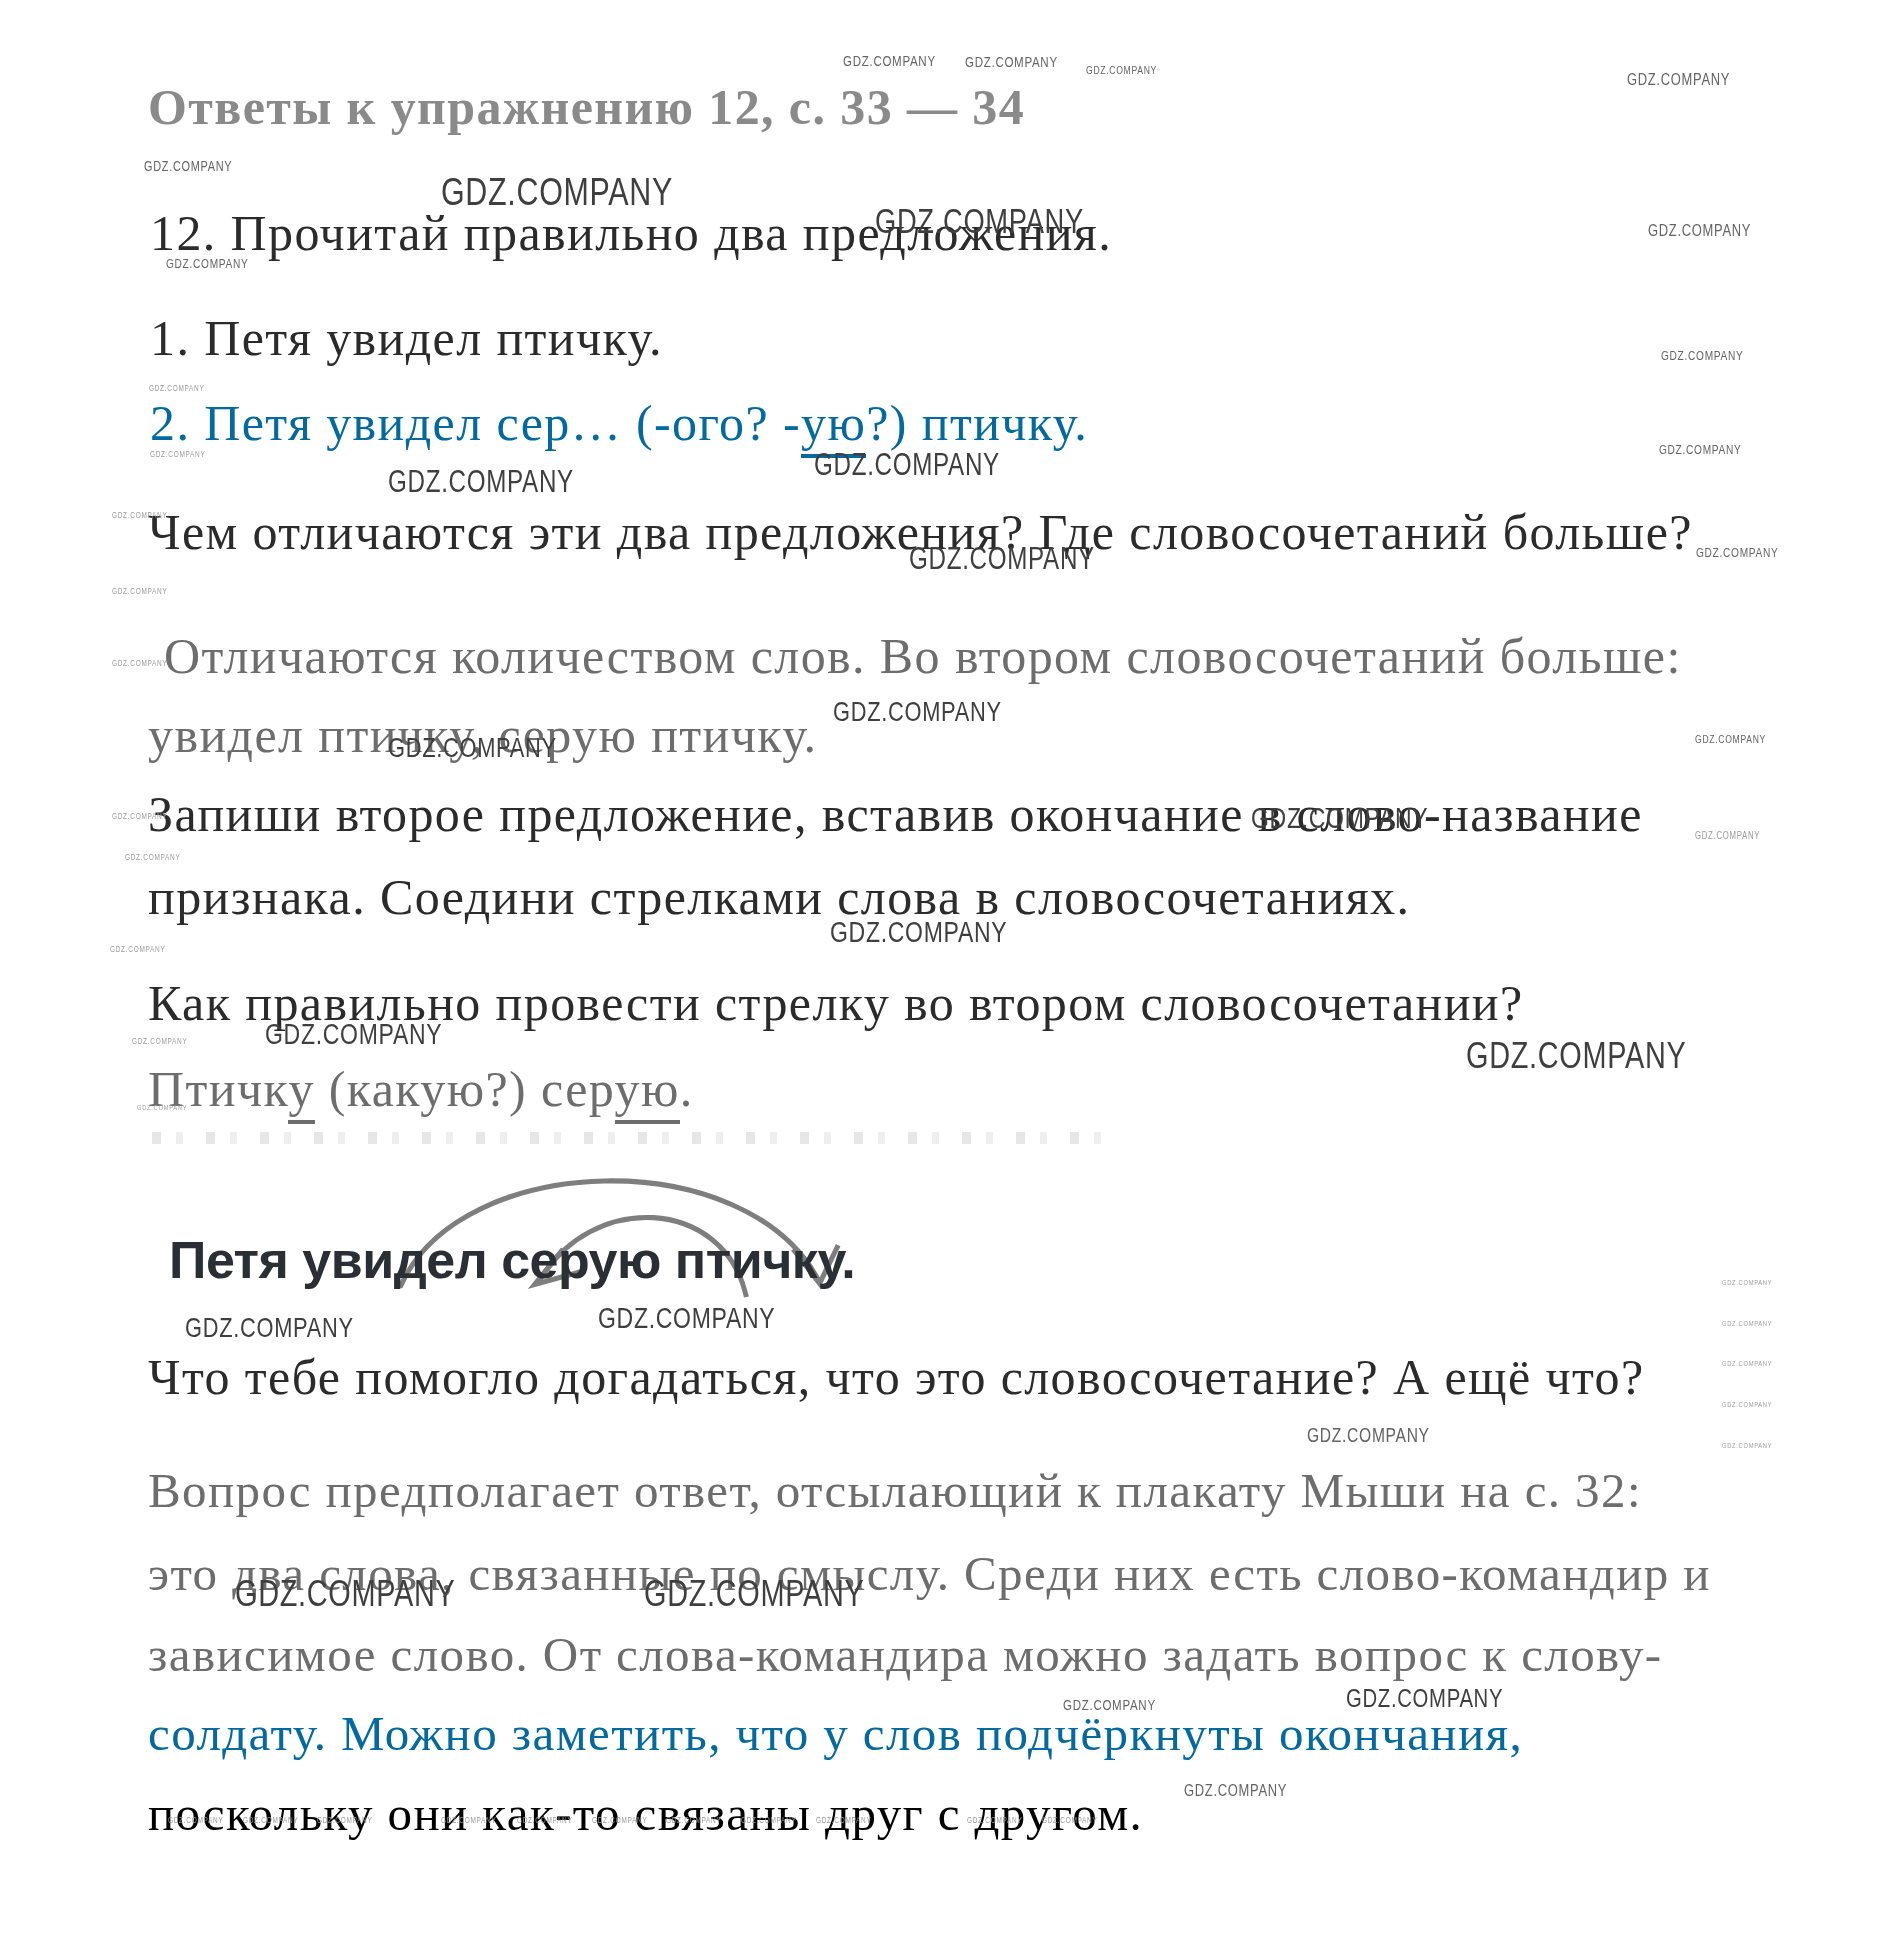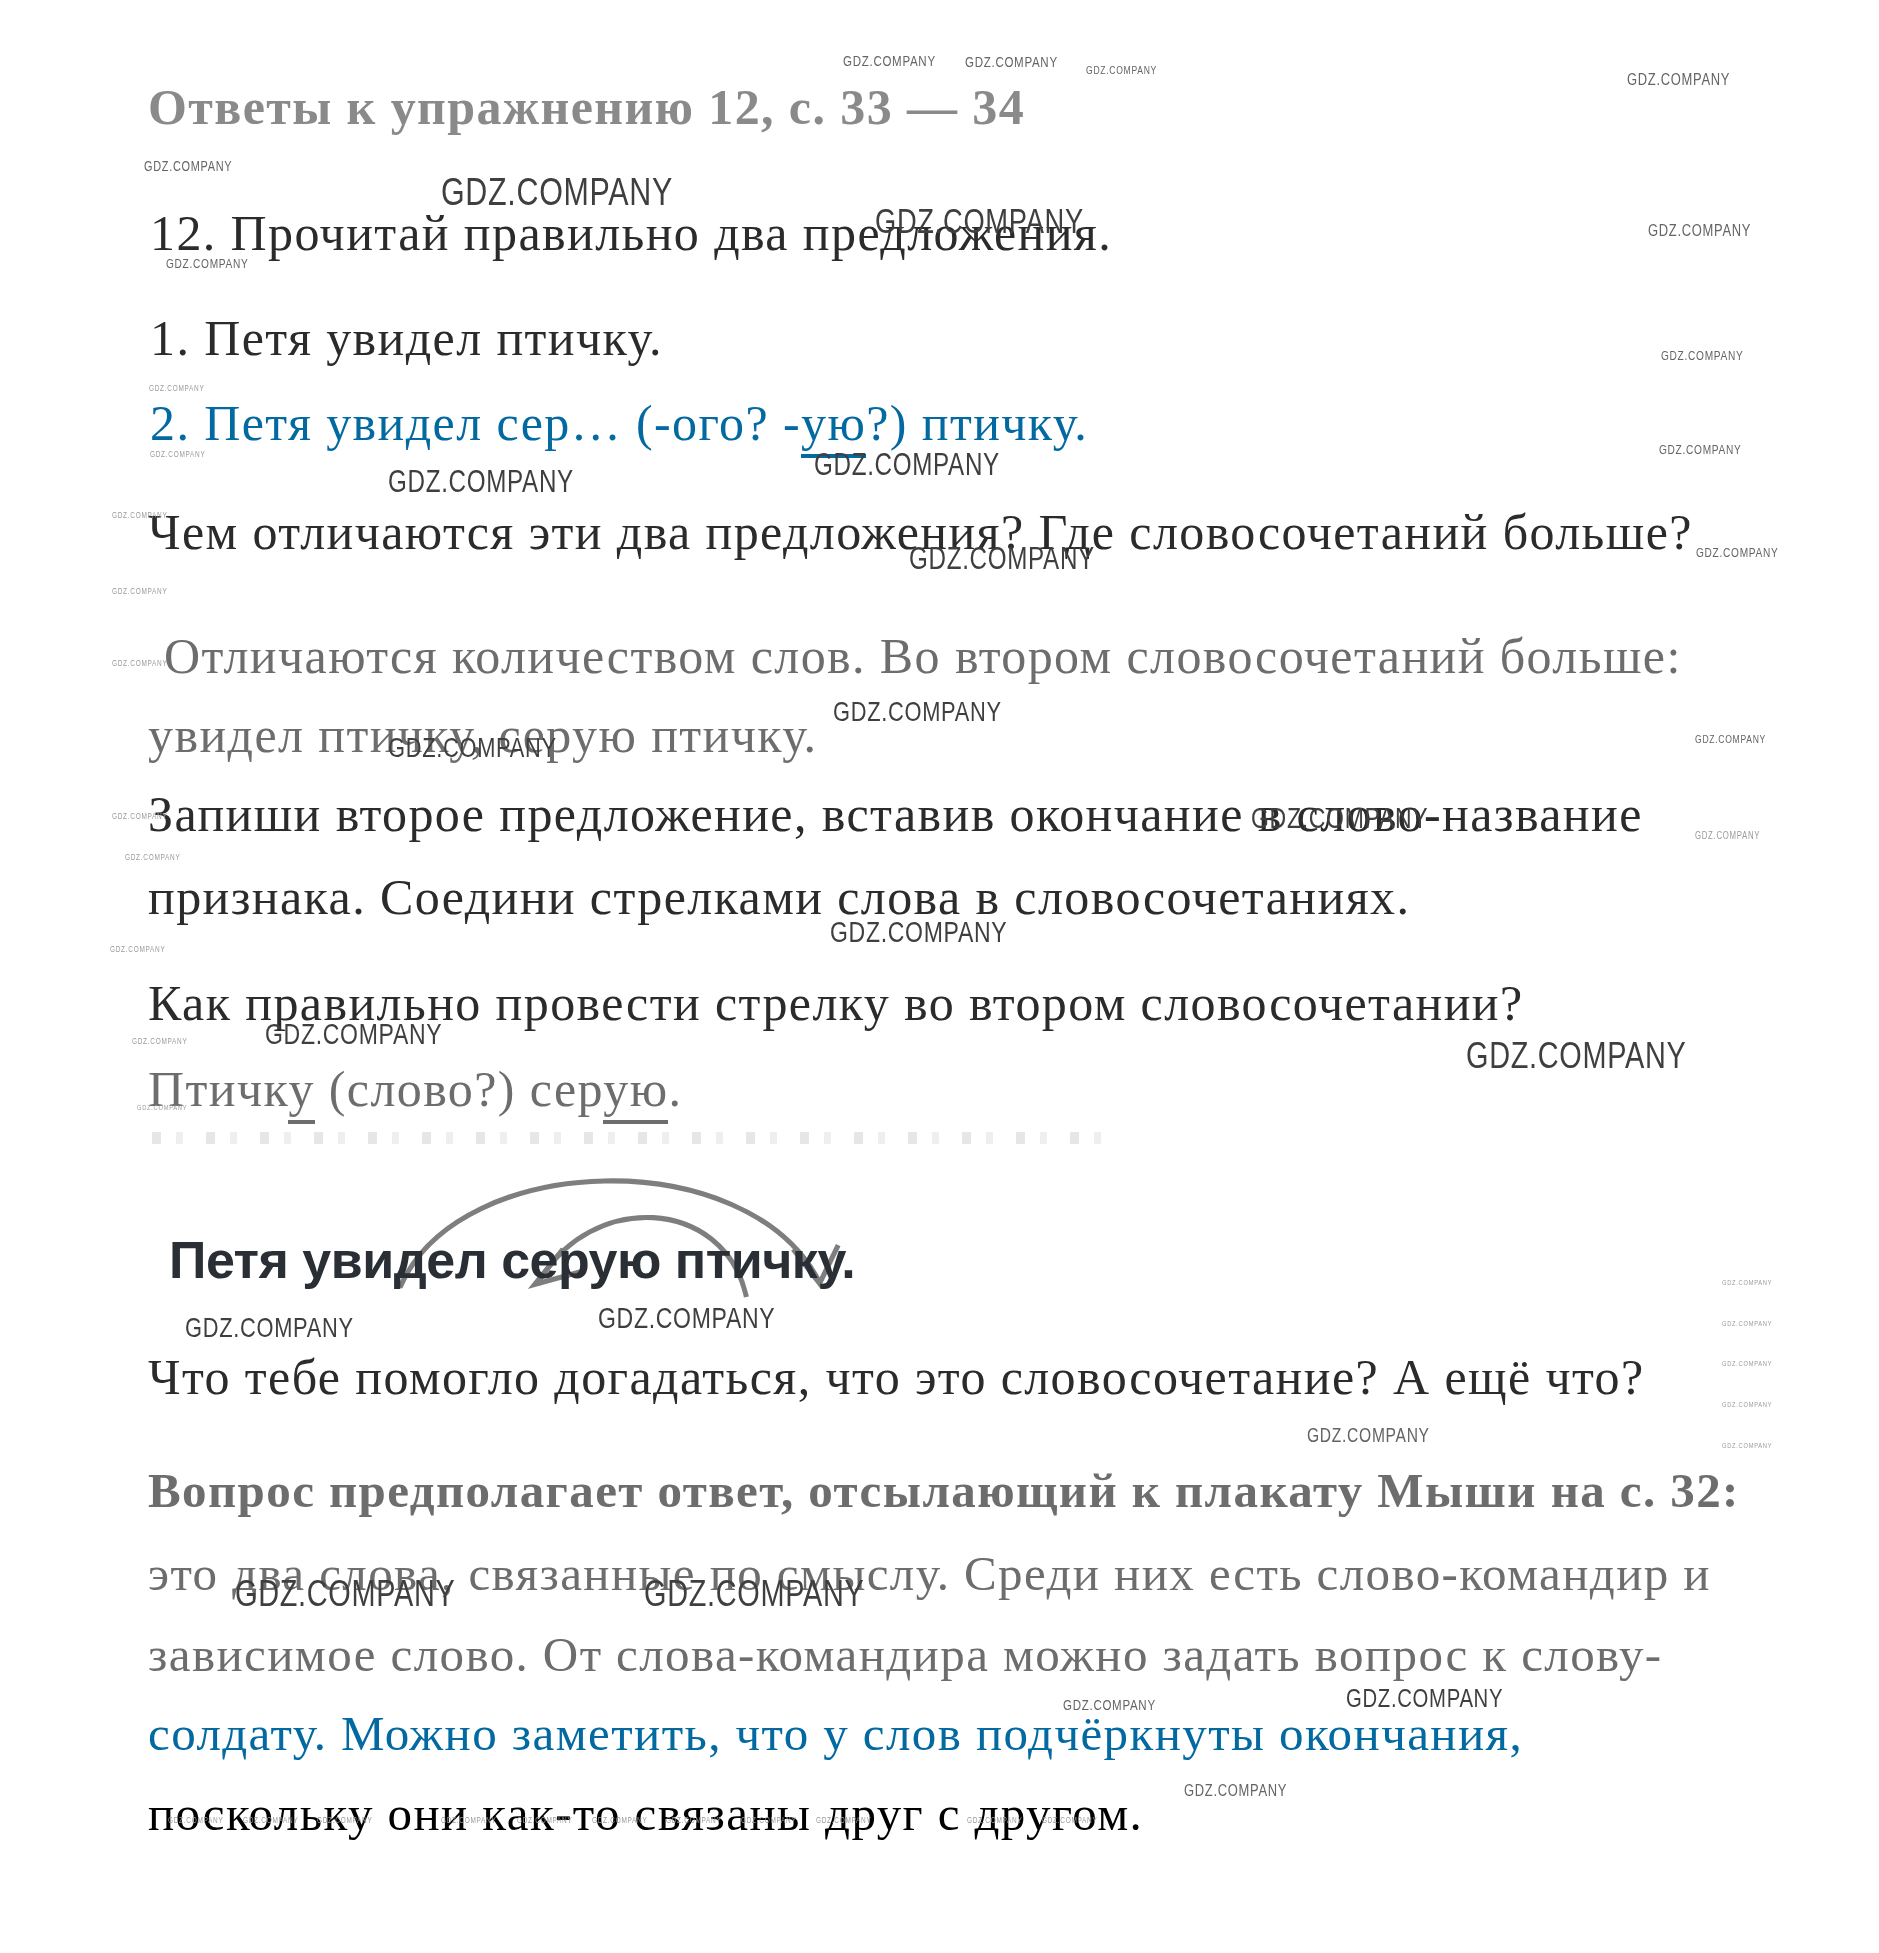--- a/index.html
+++ b/index.html
@@ -39,23 +39,23 @@
     <div class="line bold" style="left: 148px; top: 79px; font-size: 50px; color: rgb(138, 138, 138);">Ответы к упражнению 12, с. 33 — 34</div>
     <div class="line" style="left: 150px; top: 205px; font-size: 50px; color: rgb(43, 43, 43);">12. Прочитай правильно два предложения.</div>
     <div class="line" style="left: 150px; top: 310px; font-size: 50px; color: rgb(43, 43, 43);">1. Петя увидел птичку.</div>
     <div class="line" style="left: 150px; top: 395px; font-size: 50px; color: #0369a1;"><span>2. Петя увидел сер… (-ого? -</span><span class="u">ую</span><span>?) птичку.</span></div>
     <div class="line" style="left: 148px; top: 504px; font-size: 50px; color: rgb(43, 43, 43);">Чем отличаются эти два предложения? Где словосочетаний больше?</div>
     <div class="line" style="left: 148px; top: 628px; font-size: 50px; color: rgb(109, 109, 109); margin-left: 16px;">Отличаются количеством слов. Во втором словосочетаний больше:</div>
     <div class="line" style="left: 148px; top: 707px; font-size: 50px; color: rgb(109, 109, 109);">увидел птичку, серую птичку.</div>
     <div class="line" style="left: 148px; top: 786px; font-size: 50px; color: rgb(43, 43, 43);">Запиши второе предложение, вставив окончание в слово-название</div>
     <div class="line" style="left: 148px; top: 869px; font-size: 50px; color: rgb(43, 43, 43);">признака. Соедини стрелками слова в словосочетаниях.</div>
     <div class="line" style="left: 148px; top: 975px; font-size: 50px; color: rgb(43, 43, 43);">Как правильно провести стрелку во втором словосочетании?</div>
-    <div class="line" style="left: 148px; top: 1061px; font-size: 50px; color: rgb(109, 109, 109);"><span>Птичк</span><span class="u">у</span><span> (слово?) сер</span><span class="u">ую</span><span>.</span></div>
+    <div class="line" style="left: 148px; top: 1061px; font-size: 50px; color: rgb(109, 109, 109);"><span>Птичк</span><span class="u">у</span><span> (какую?) сер</span><span class="u">ую</span><span>.</span></div>
     <div class="line" style="left: 148px; top: 1349px; font-size: 50px; color: rgb(43, 43, 43);">Что тебе помогло догадаться, что это словосочетание? А ещё что?</div>
-    <div class="line" style="left: 148px; top: 1464px; font-size: 49px; color: rgb(109, 109, 109); font-weight: bold;">Вопрос предполагает ответ, отсылающий к плакату Мыши на с. 32:</div>
+    <div class="line" style="left: 148px; top: 1464px; font-size: 49px; color: rgb(109, 109, 109);">Вопрос предполагает ответ, отсылающий к плакату Мыши на с. 32:</div>
     <div class="line" style="left: 148px; top: 1547px; font-size: 49px; color: rgb(109, 109, 109);">это два слова, связанные по смыслу. Среди них есть слово-командир и</div>
     <div class="line" style="left: 148px; top: 1628px; font-size: 49px; color: rgb(109, 109, 109);">зависимое слово. От слова-командира можно задать вопрос к слову-</div>
     <div class="line" style="left: 148px; top: 1707px; font-size: 49px; color: #0369a1;">солдату. Можно заметить, что у слов подчёркнуты окончания,</div>
     <div class="line" style="left: 148px; top: 1787px; font-size: 49px; color: #000000;">поскольку они как-то связаны друг с другом.</div>
     <div class="wm wm-md" style="left: 843px; top: 54px; font-size: 14.8px;">GDZ.COMPANY</div>
     <div class="wm wm-md" style="left: 965px; top: 55px; font-size: 14.8px;">GDZ.COMPANY</div>
     <div class="wm wm-md" style="left: 1086px; top: 65px; font-size: 11px;">GDZ.COMPANY</div>
     <div class="wm wm-md" style="left: 1627px; top: 72px; font-size: 16.6px;">GDZ.COMPANY</div>
     <div class="wm wm-md" style="left: 144px; top: 159px; font-size: 14px;">GDZ.COMPANY</div>
     <div class="wm wm-lg" style="left: 441px; top: 172px; font-size: 39px;">GDZ.COMPANY</div>

